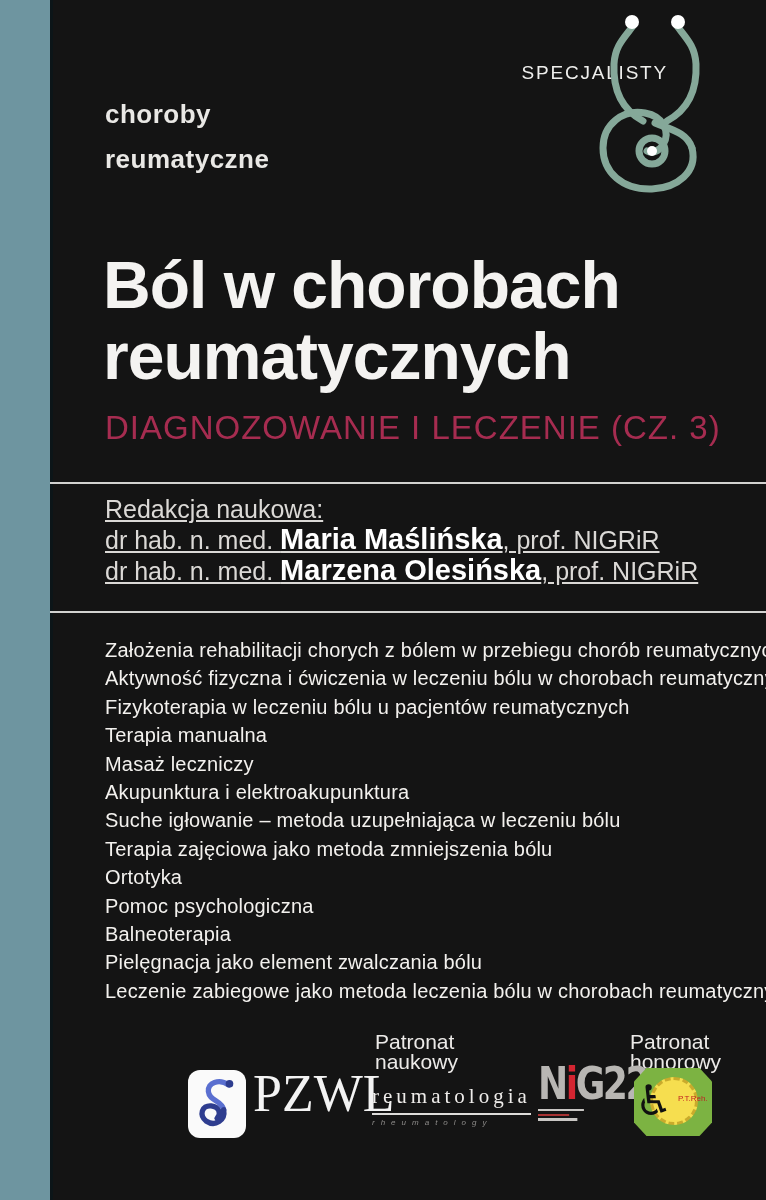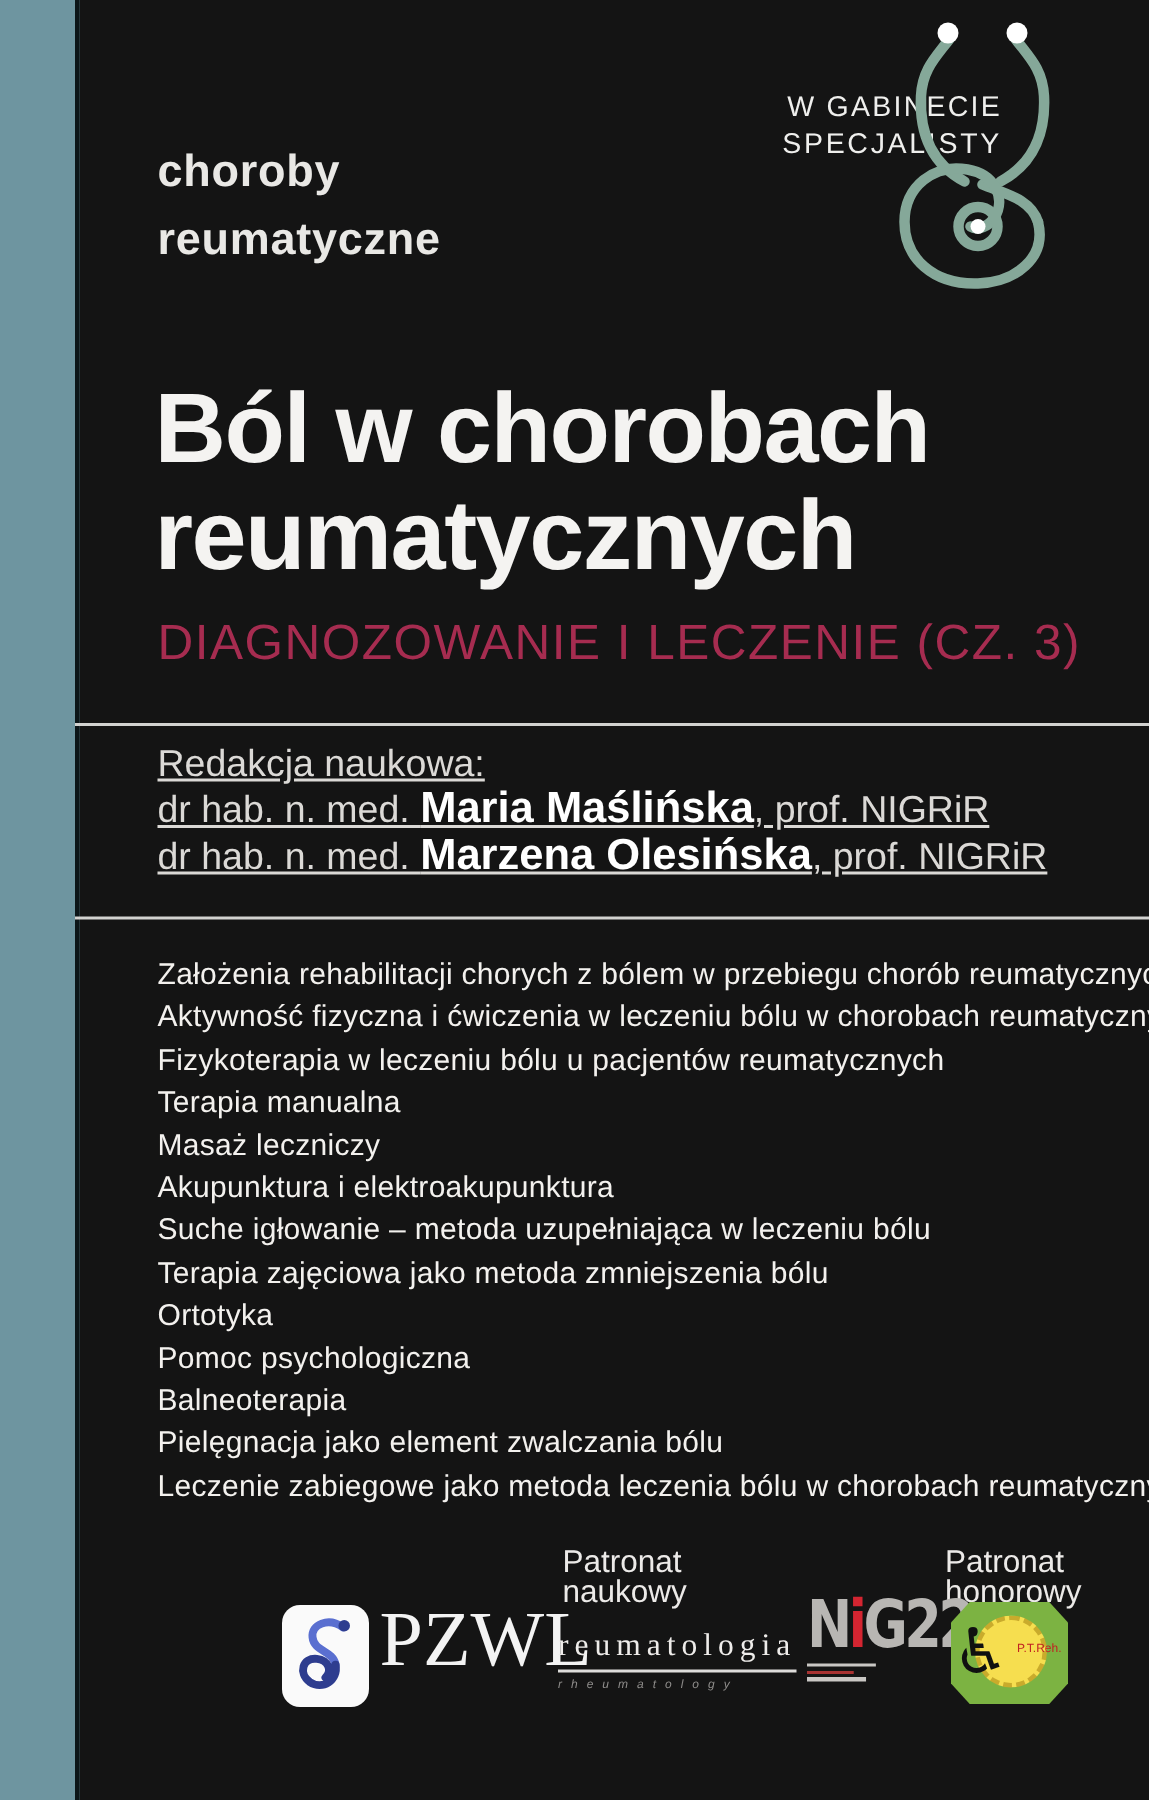--- a/index.html
+++ b/index.html
@@ -11,21 +11,21 @@
     font-family:"Liberation Sans",sans-serif;
   }
   
   #stripe{
     position:absolute;left:0;top:0;width:50px;height:1200px;
     background:#6e95a0;border-right:3px solid #0c1518;
   }
   
   #series{
     position:absolute;left:105px;top:92px;
-    font-size:30px;font-weight:700;line-height:45px;
+    font-size:26px;font-weight:700;line-height:45px;
     color:#e9e8e5;letter-spacing:0.5px;
   }
   
   #brand-text{
     position:absolute;top:60px;right:98px;width:220px;
     text-align:right;color:#efefed;font-weight:400;
   }
   #brand-text .b1{font-size:19px;letter-spacing:1.5px;line-height:24px;}
   #brand-text .b2{font-size:29px;letter-spacing:2px;line-height:31px;}
   #brand-text .b3{font-size:19px;letter-spacing:1.8px;line-height:25px;}
@@ -122,21 +122,20 @@
 <div id="cover">
 
   <div id="stripe"></div>
 
   <div id="series">
     <div>choroby</div>
     <div>reumatyczne</div>
   </div>
 
   <div id="brand-text">
-    <div class="b1">W GABINECIE</div>
     <div class="b3">SPECJALISTY</div>
   </div>
 
   <svg id="steth" viewBox="0 0 205 185">
     <g fill="none" stroke="#85a899" stroke-width="7" stroke-linecap="round">
       <path d="M78,16 C69,28 60,36 59,54 C58,76 64,98 88,111"></path>
       <path d="M122,16 C131,28 140,36 141,54 C142,76 136,98 112,111"></path>
       <path d="M100,113 C114,119 132,122 137,138"></path>
       <path d="M137,138 C143,162 122,178 97,179 C67,180 48,162 48,138 C48,114 68,99 90,103 C108,106 116,122 108,135 C104,141 97,144 92,141"></path>
     </g>

